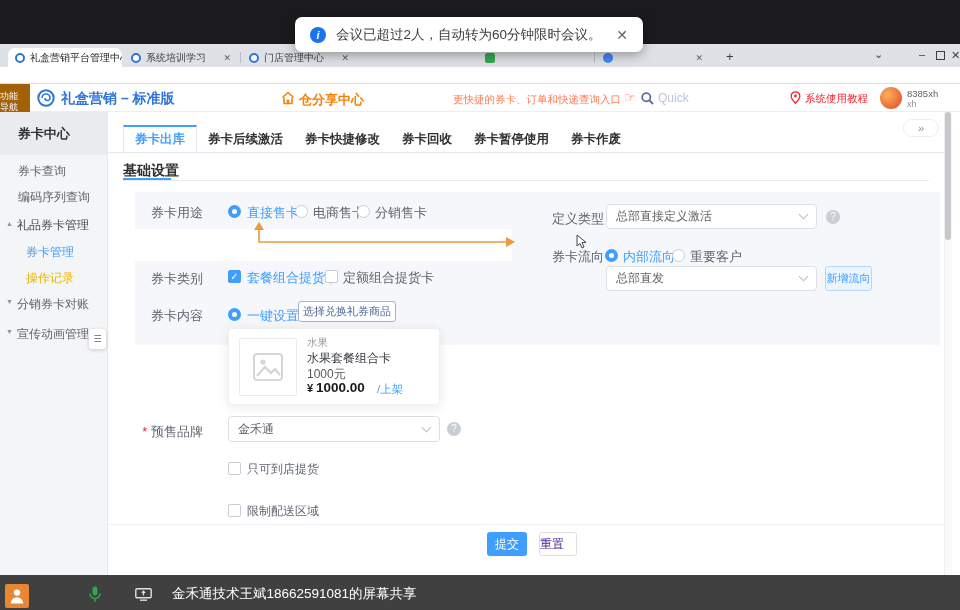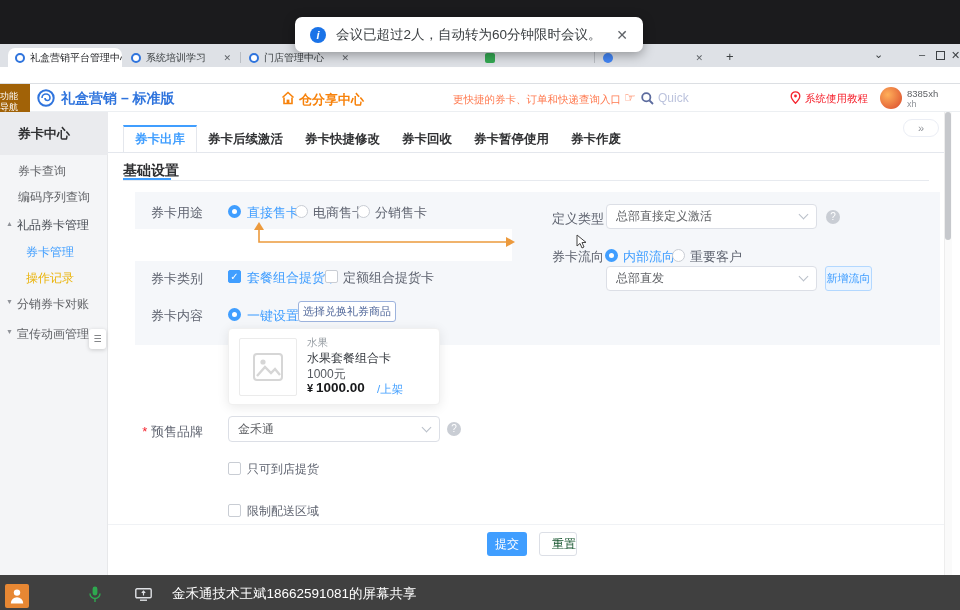--- a/index.html
+++ b/index.html
@@ -261,21 +261,21 @@
 <span class="radio" style="left:672px;top:249px"></span>
 <span class="lbl" style="left:690px;top:248px">重要客户</span>
 <div class="sel" style="left:606px;top:266px;width:211px;height:25px">
   <span>总部直发</span>
     <span class="chev"></span>
 </div>
 <span class="abs" style="left:825px;top:266px;width:47px;height:25px;background:#ecf5ff;border:1px solid #b3d8ff;border-radius:3px;color:#409eff;font-size:11px;text-align:center;line-height:23px">新增流向</span>
 
 <span class="abs" style="left:108px;top:524px;width:836px;height:1px;background:#f0f2f5"></span>
 <span class="abs" style="left:487px;top:532px;width:40px;height:24px;background:#409eff;border-radius:3px;color:#fff;font-size:12px;text-align:center;line-height:24px">提交</span>
-<span class="abs" style="left:539px;top:532px;width:38px;height:24px;background:#fff;border:1px solid #dcdfe6;border-radius:3px;color:#14532d;font-size:12px;text-align:right;line-height:22px">重置</span>
+<span class="abs" style="left:539px;top:532px;width:38px;height:24px;background:#fff;border:1px solid #dcdfe6;border-radius:3px;color:#4c1d95;font-size:12px;text-align:left;line-height:22px">重置</span>
 
 <div id="sbtrack"></div>
 <div id="sbthumb"></div>
 
 <div id="toast">
   <span class="info">i</span>
   <span class="msg">会议已超过2人，自动转为60分钟限时会议。</span>
   <span class="tx">✕</span>
 </div>
 

